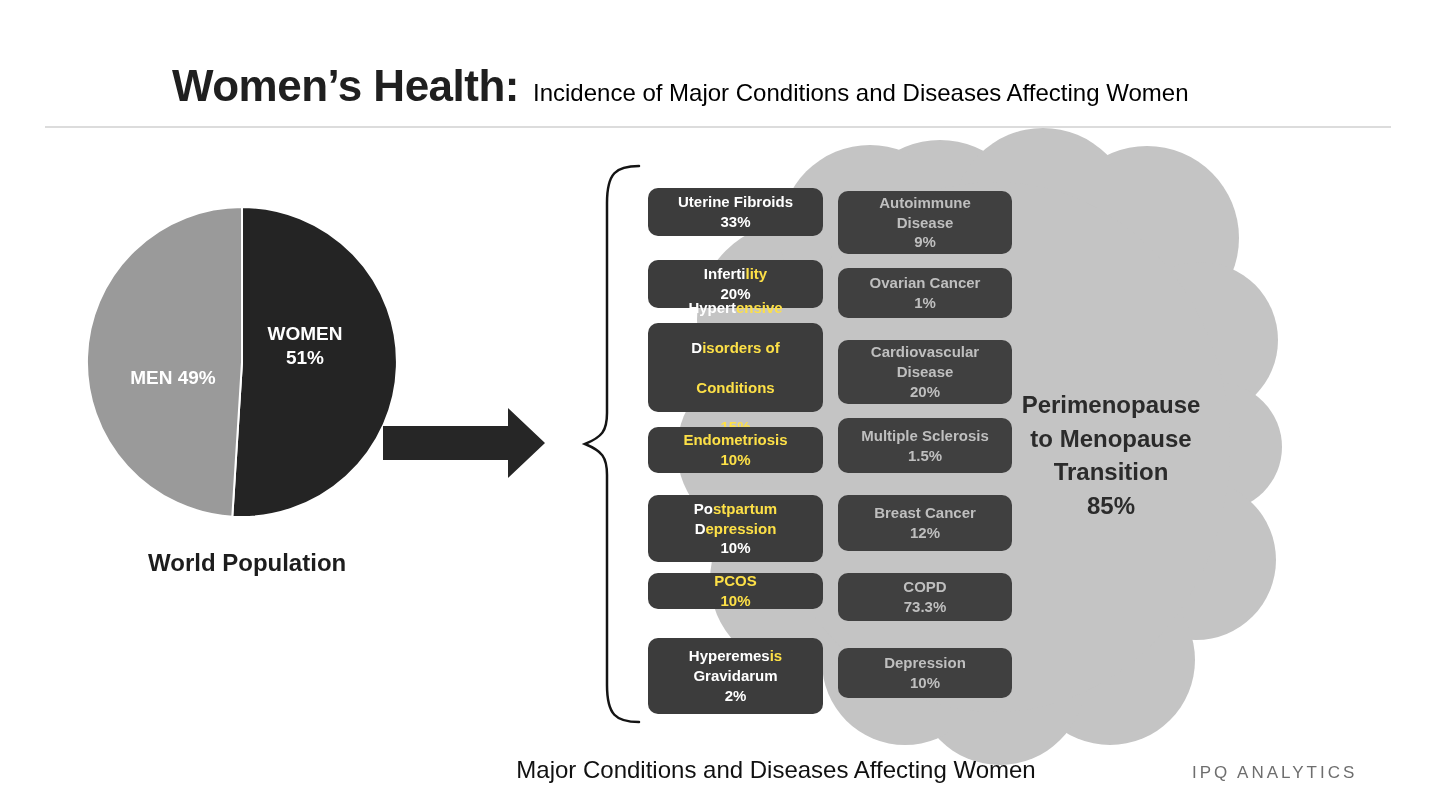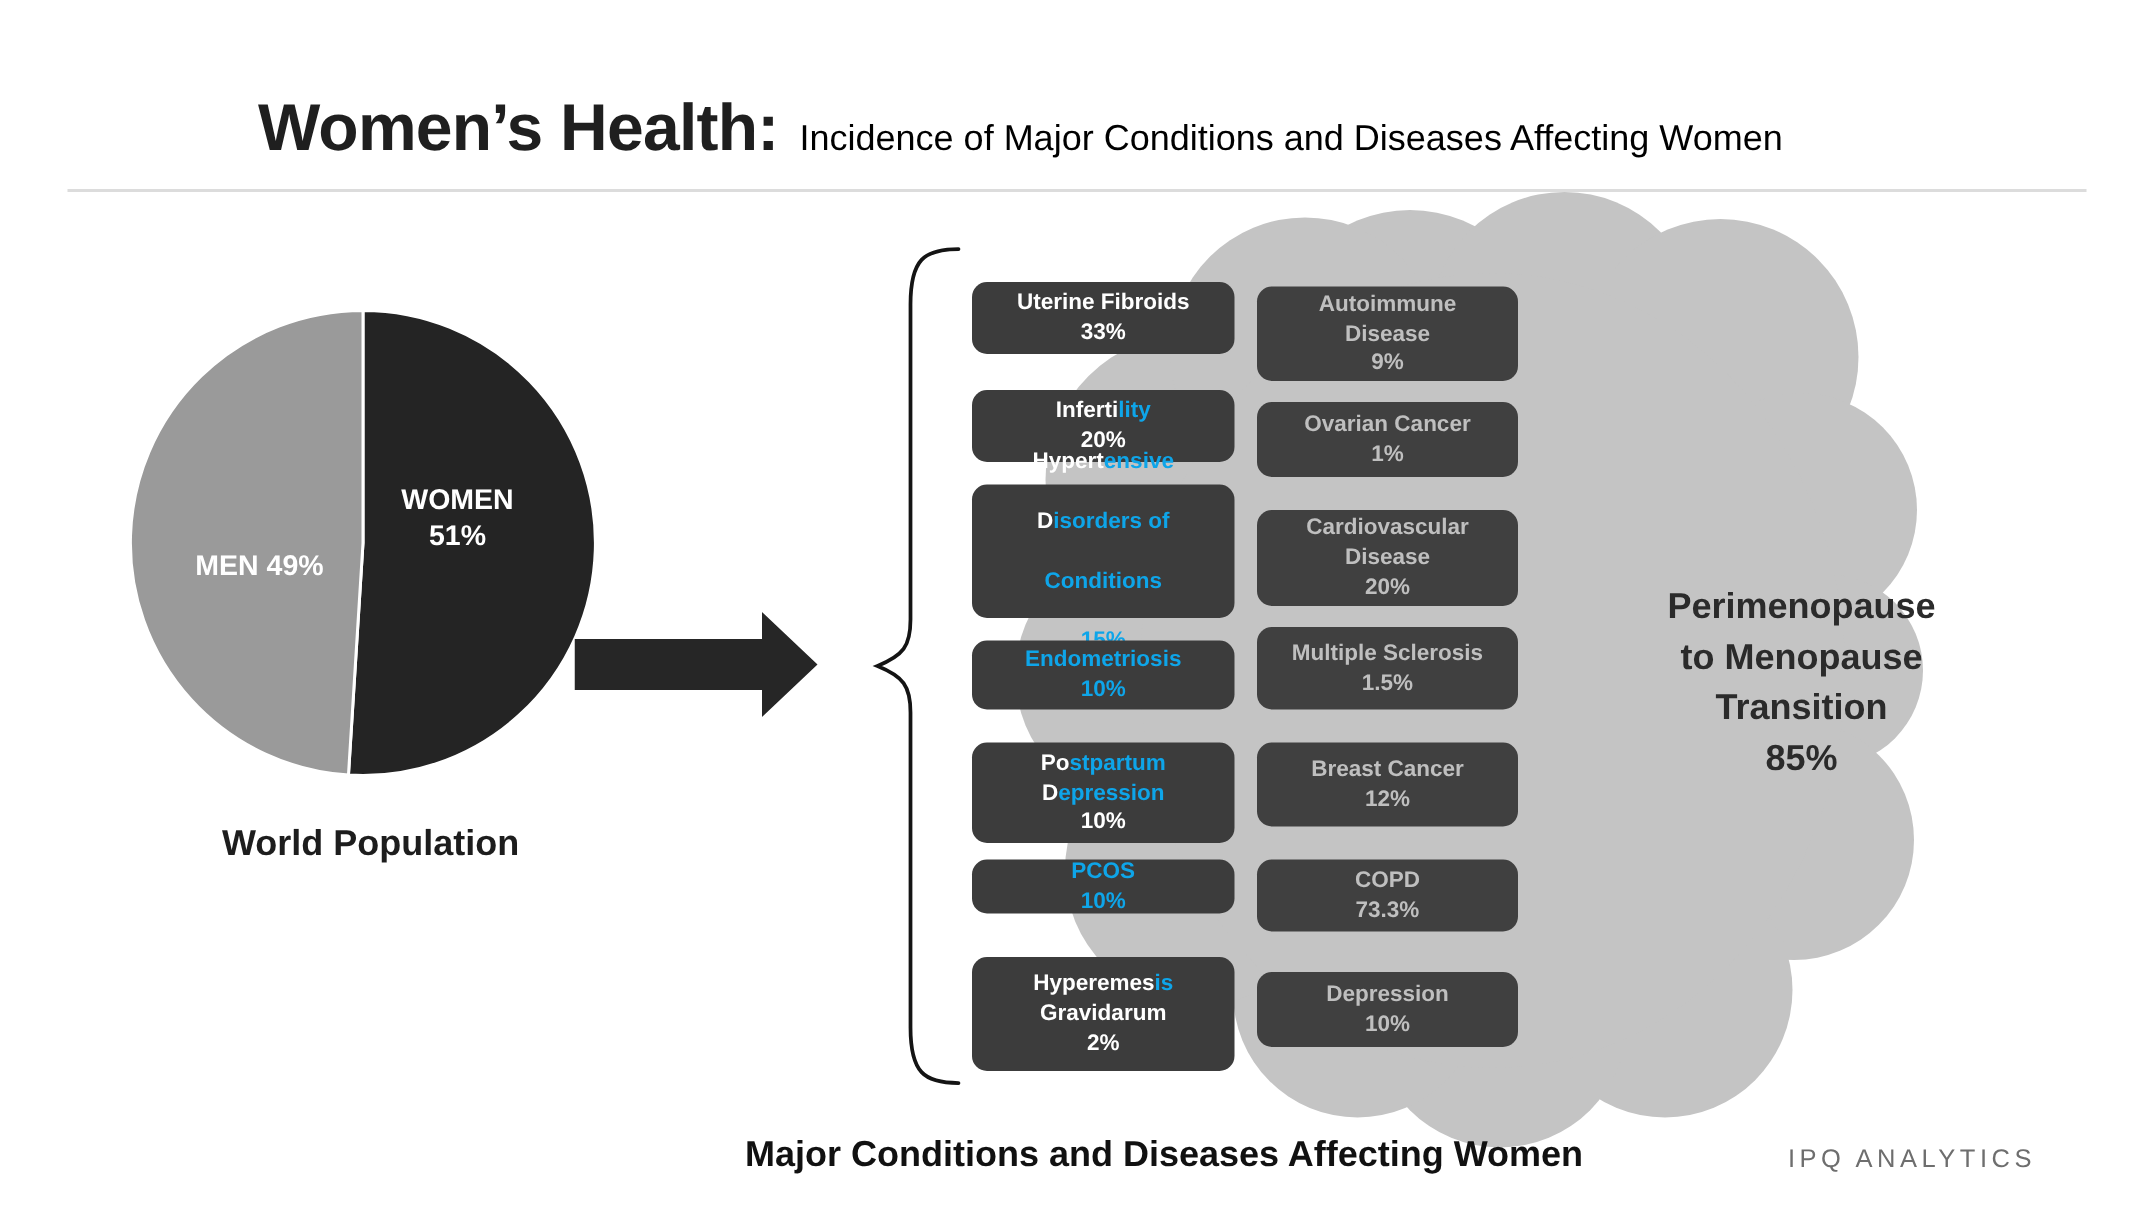--- a/index.html
+++ b/index.html
@@ -19,43 +19,43 @@
   .lbl-men{left:123px;top:366px;width:100px;}
   .pie-caption{position:absolute;left:148px;top:549px;font-size:24px;font-weight:700;color:#1d1d1d;}
 
   
   .arrow{position:absolute;left:383px;top:405px;}
   .brace{position:absolute;left:580px;top:163px;}
 
   
   .cloud{position:absolute;left:655px;top:125px;z-index:0;}
   .cloud-c{fill:#c4c4c4;}
-  .cloud-text{position:absolute;left:1078px;top:388px;width:246px;z-index:2;text-align:center;
+  .cloud-text{position:absolute;left:988px;top:388px;width:246px;z-index:2;text-align:center;
               font-size:24px;font-weight:700;color:#2b2b2b;line-height:1.4;}
   .cloud-text .ln{display:block;}
 
   
   .box{position:absolute;z-index:2;border-radius:10px;display:flex;flex-direction:column;
        justify-content:center;align-items:center;text-align:center;
        font-size:15px;font-weight:700;line-height:1.33;padding:2px 6px;box-sizing:border-box;}
   .lbox{left:648px;width:175px;background:#3c3c3c;}
   .rbox{left:838px;width:174px;background:#404040;color:#bfbfbf;}
   .box .ln{display:block;}
   .lbox .w{color:#ffffff;}
-  .lbox .g{color:#0ea5e9;}
+  .lbox .g{color:#fde047;}
   .l1{top:188px;height:48px;} .l2{top:260px;height:48px;} .l3{top:323px;height:89px;gap:20px;}
   .l4{top:427px;height:46px;} .l5{top:495px;height:67px;} .l6{top:573px;height:36px;}
   .l7{top:638px;height:76px;}
   .r1{top:191px;height:63px;} .r2{top:268px;height:50px;} .r3{top:340px;height:64px;}
   .r4{top:418px;height:55px;} .r5{top:495px;height:56px;} .r6{top:573px;height:48px;}
   .r7{top:648px;height:50px;}
 
   
   .footer-caption{position:absolute;left:474px;top:756px;width:604px;text-align:center;
-                  font-size:24px;font-weight:700;color:#111111;white-space:nowrap;}
+                  font-size:24px;font-weight:400;color:#111111;white-space:nowrap;}
   .brand{position:absolute;left:1192px;top:763px;font-size:17px;letter-spacing:3px;color:#6e6e6e;}
 </style>
 </head>
 <body>
 
 <div class="stage">
 
   <div class="hdr">
     <span class="title">Women’s Health:</span>
     <span class="subtitle">Incidence of Major Conditions and Diseases Affecting Women</span>

